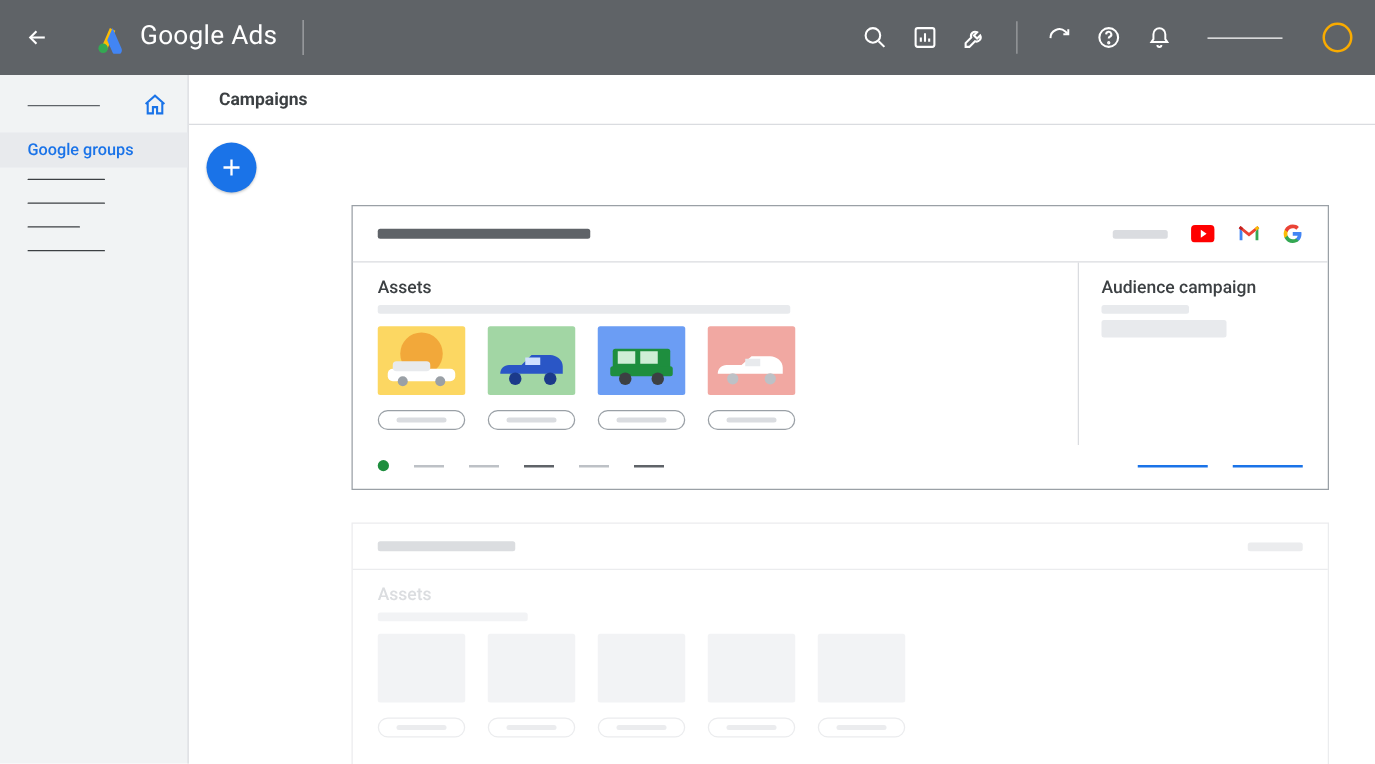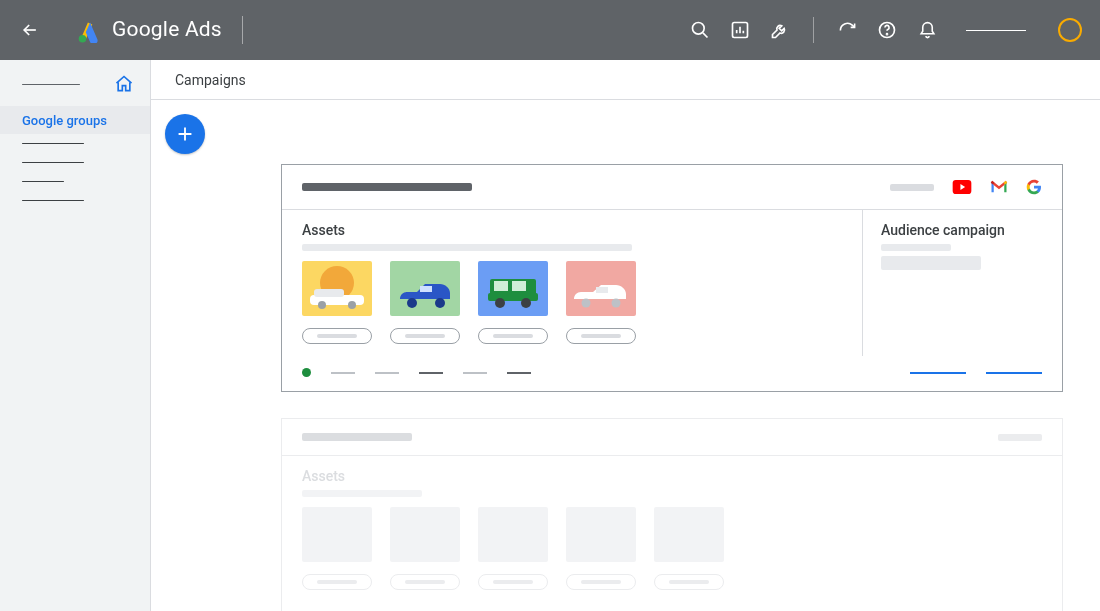--- a/index.html
+++ b/index.html
@@ -26,21 +26,21 @@
   .sb-line { height:1px; background:#5f6368; border-radius:1px; }
   .sb-top .sb-line{ width:58px;}
   .home { margin-left:auto; width:20px;height:20px;}
   .sb-item { height:28px; display:flex; align-items:center; padding-left:22px; font-size:13px;}
   .sb-item.active { background:#e8eaed; color:#1a73e8; font-weight:500;}
   .sb-ph { padding:9px 0 9px 22px;}
   .sb-ph .sb-line{ width:62px; background:#3c4043;}
 
   
   .main { flex:1; overflow:auto; position:relative;}
-  .subhead { height:40px; border-bottom:1px solid #dadce0; display:flex; align-items:center; padding-left:24px; font-size:14px; color:#3c4043; font-weight:400;}
+  .subhead { height:40px; border-bottom:1px solid #dadce0; display:flex; align-items:center; padding-left:24px; font-size:14px; color:#3c4043; font-weight:700;}
   .content { padding:14px 0 0 14px;}
   .fab { width:40px;height:40px;border-radius:50%;background:#1a73e8;display:flex;align-items:center;justify-content:center;cursor:pointer; box-shadow:0 1px 2px rgba(60,64,67,.3);}
 
   .card { width:782px; border:1px solid #9aa0a6; background:#fff; margin:10px 0 0 116px; }
   .card.faded { border-color:#dadce0; opacity:.55;}
   .card-head { display:flex; align-items:center; padding:14px 20px; border-bottom:1px solid #dadce0;}
   .ch-bar { height:8px; background:#5f6368; border-radius:2px; width:170px;}
   .card.faded .ch-bar{background:#bdc1c6; width:110px;}
   .ch-right { margin-left:auto; display:flex; align-items:center; gap:18px;}
   .ch-ph { width:44px;height:7px;background:#dadce0;border-radius:2px;}

